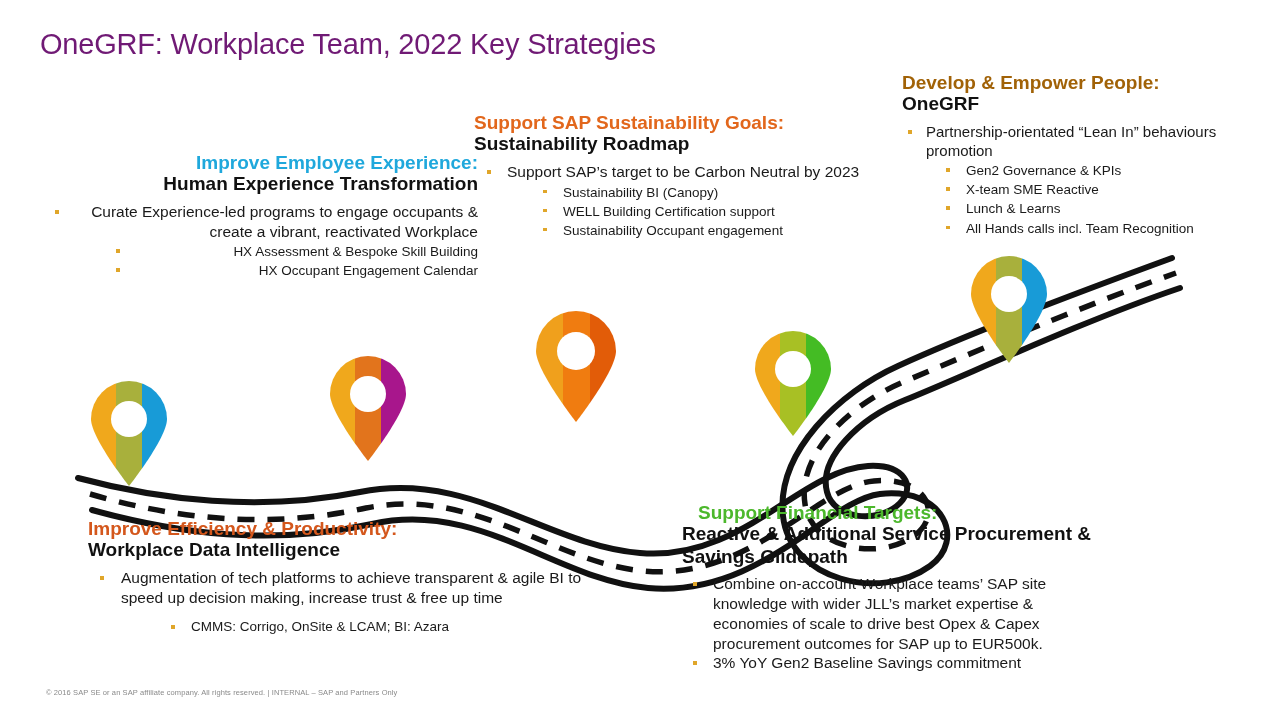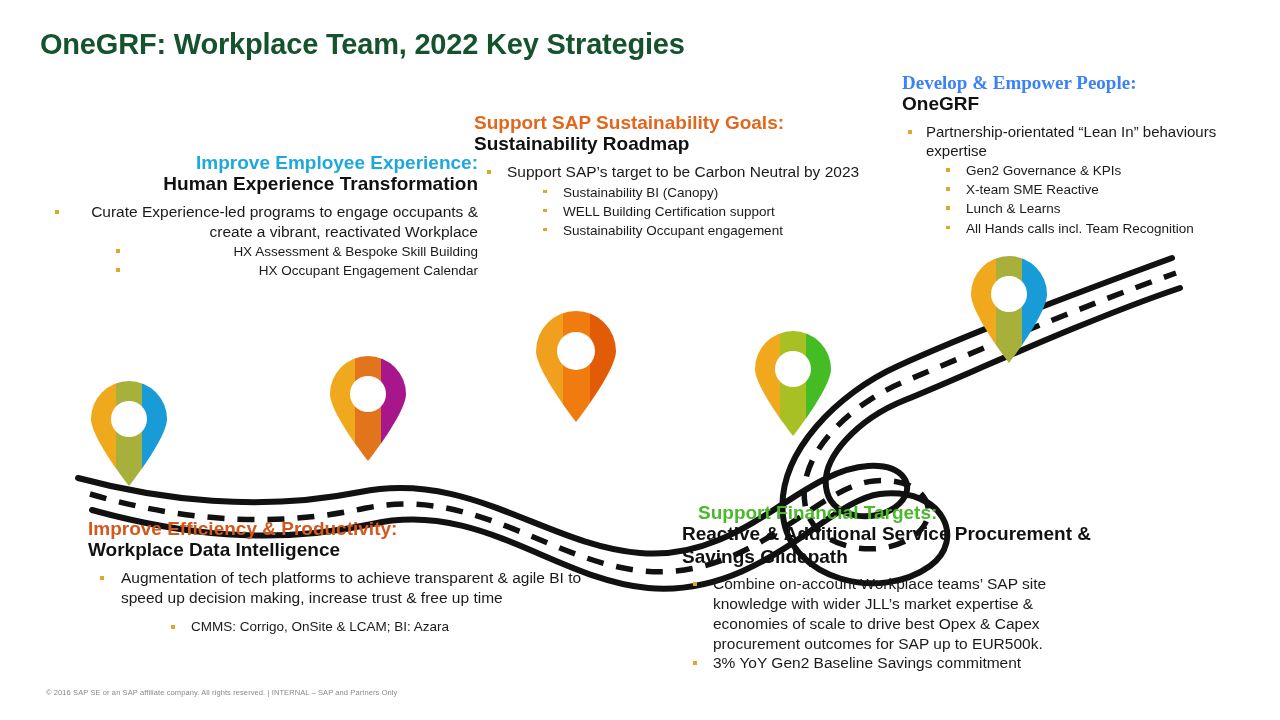--- a/index.html
+++ b/index.html
@@ -8,21 +8,21 @@
     background:#ffffff;
     font-family:"Liberation Sans", sans-serif;
     overflow:hidden;
     position:relative;
   }
   .slide{position:relative;width:1280px;height:720px;overflow:hidden;}
 
   
   .slide-title{
     position:absolute;left:40px;top:28px;
-    font-size:29px;font-weight:bold;color:#14532d;
+    font-size:29px;font-weight:normal;color:#701a75;
     letter-spacing:-0.2px;white-space:nowrap;
   }
 
   
   .road-layer{position:absolute;left:0;top:0;width:1280px;height:720px;pointer-events:none;}
 
   
   .pin{position:absolute;}
 
   
@@ -236,25 +236,25 @@
         <ul class="l2">
           <li>Sustainability BI (Canopy)</li>
           <li>WELL Building Certification support</li>
           <li>Sustainability Occupant engagement</li>
         </ul>
       </li>
     </ul>
   </div>
 
   <div class="block" id="blk-people">
-    <div class="kicker" style="color:#3b82f6;font-family:Liberation Serif, serif;">Develop &amp; Empower People:</div>
+    <div class="kicker" style="color:#a16207;">Develop &amp; Empower People:</div>
     <div class="subhead">OneGRF</div>
     <ul class="l1">
       <li>
-        <span class="btxt">Partnership-orientated “Lean In” behaviours expertise</span>
+        <span class="btxt">Partnership-orientated “Lean In” behaviours promotion</span>
         <ul class="l2">
           <li>Gen2 Governance  &amp; KPIs</li>
           <li>X-team SME Reactive</li>
           <li>Lunch  &amp; Learns</li>
           <li>All Hands calls incl. Team Recognition</li>
         </ul>
       </li>
     </ul>
   </div>
 

